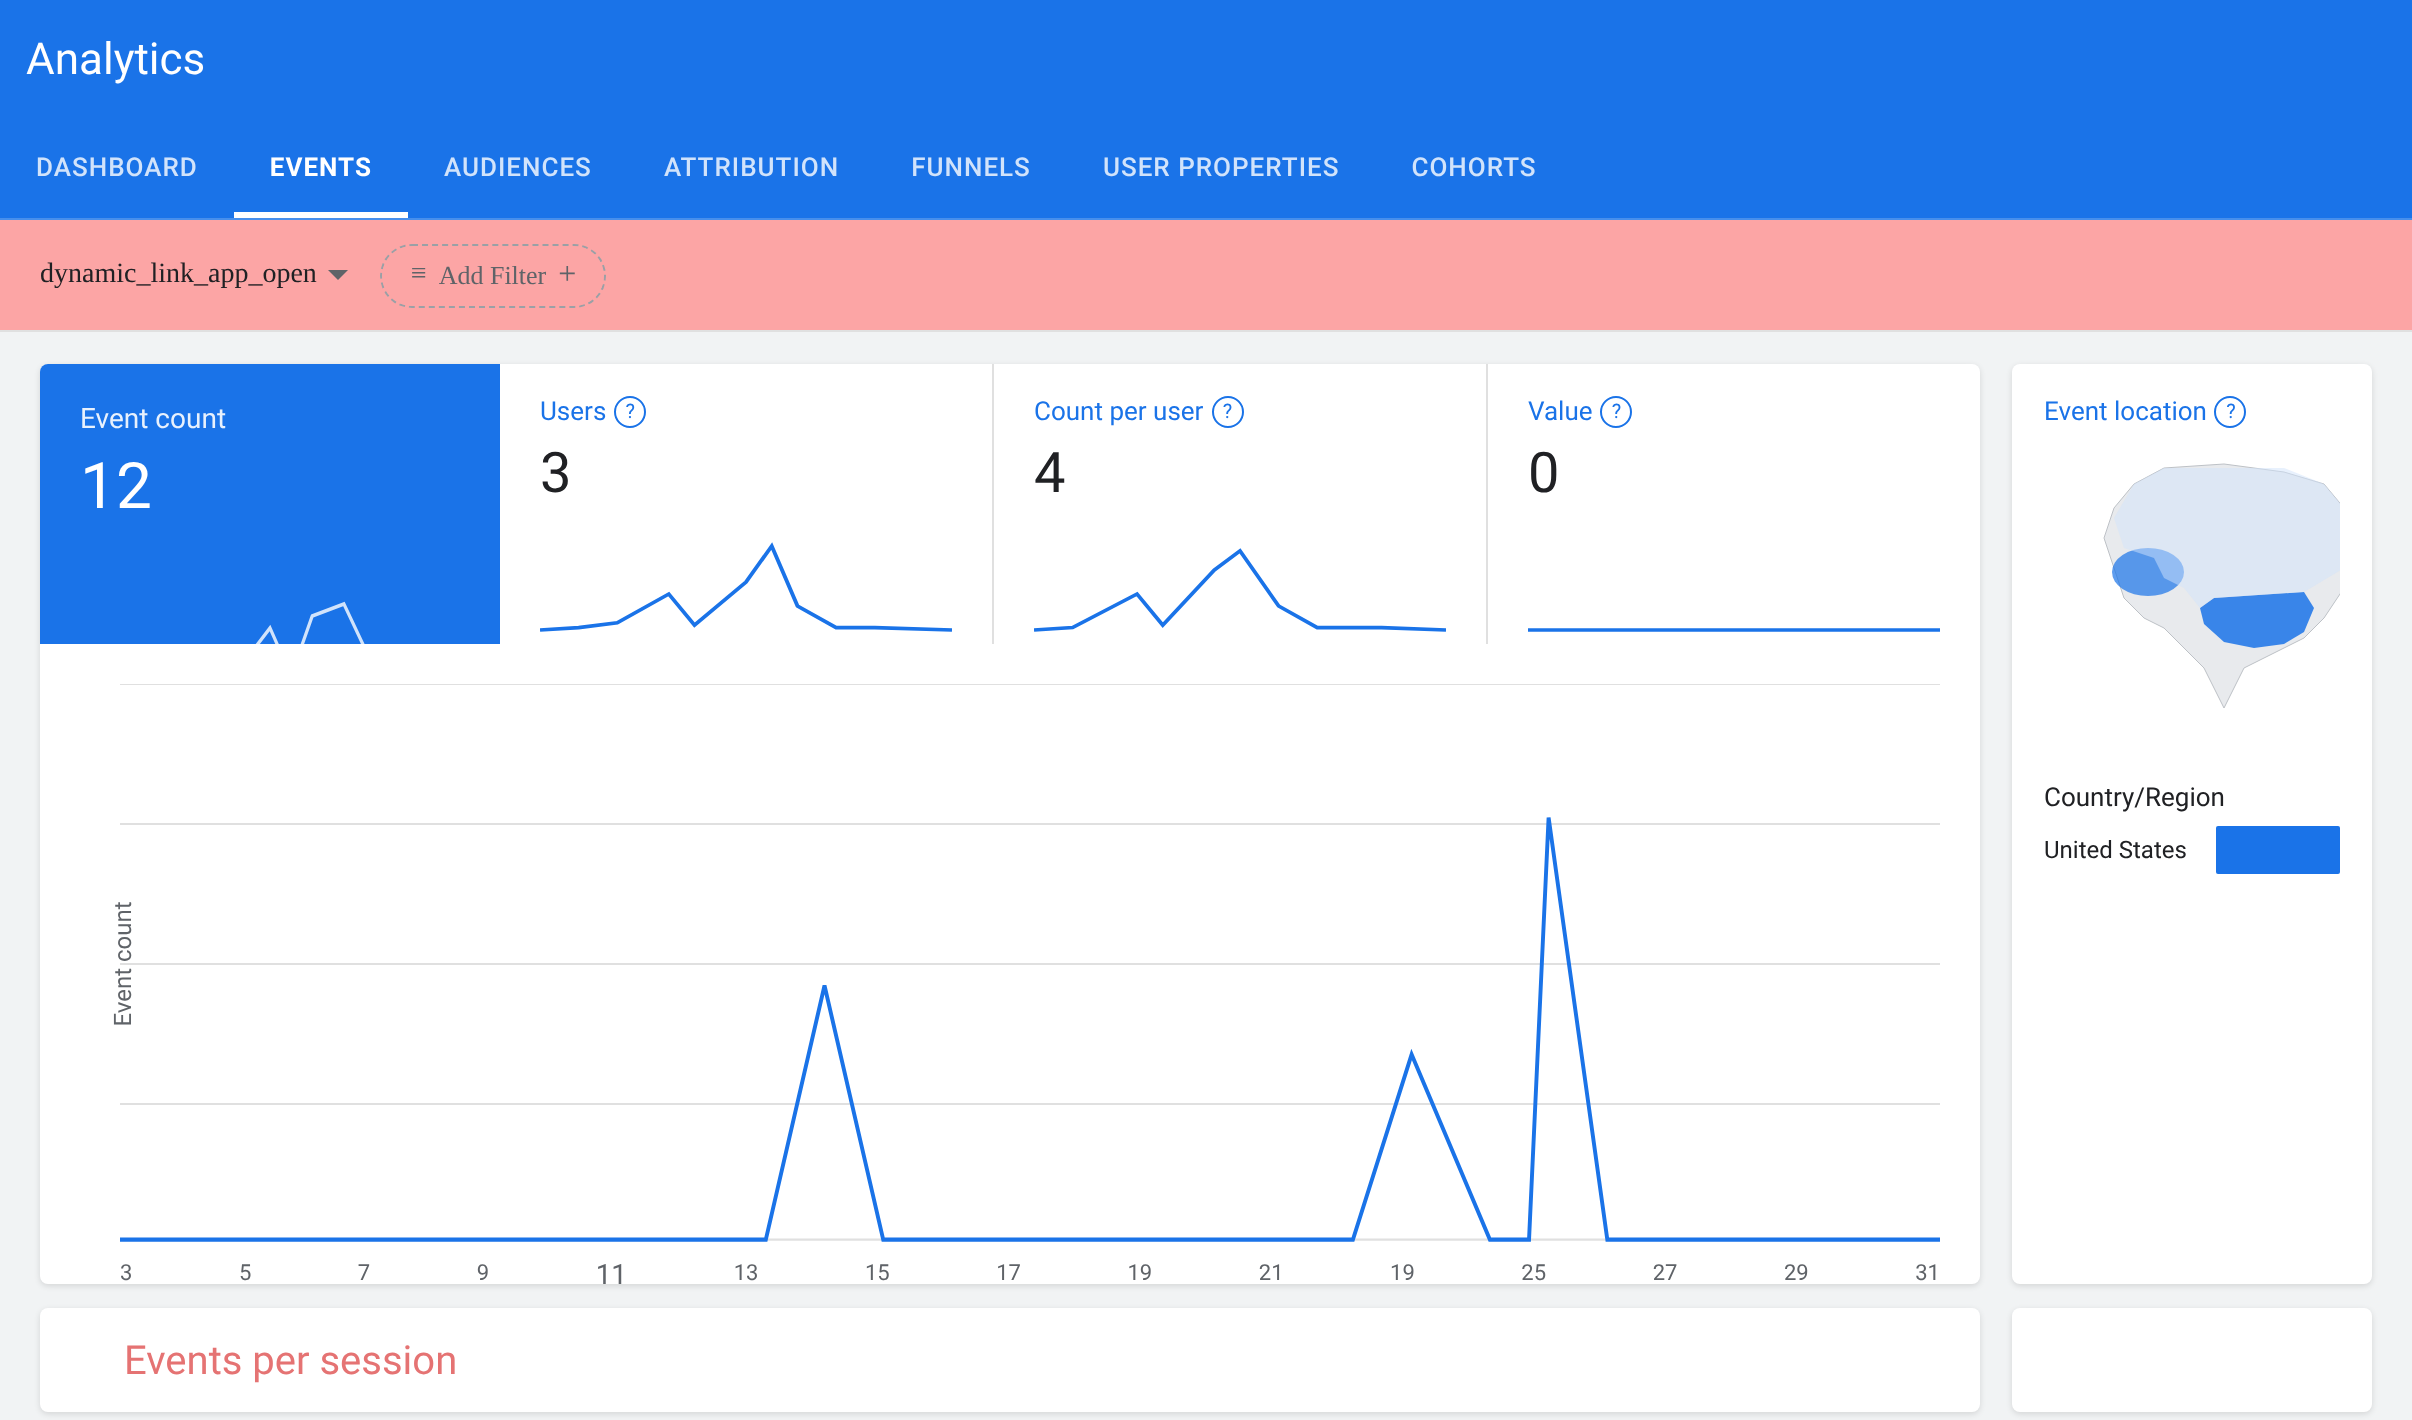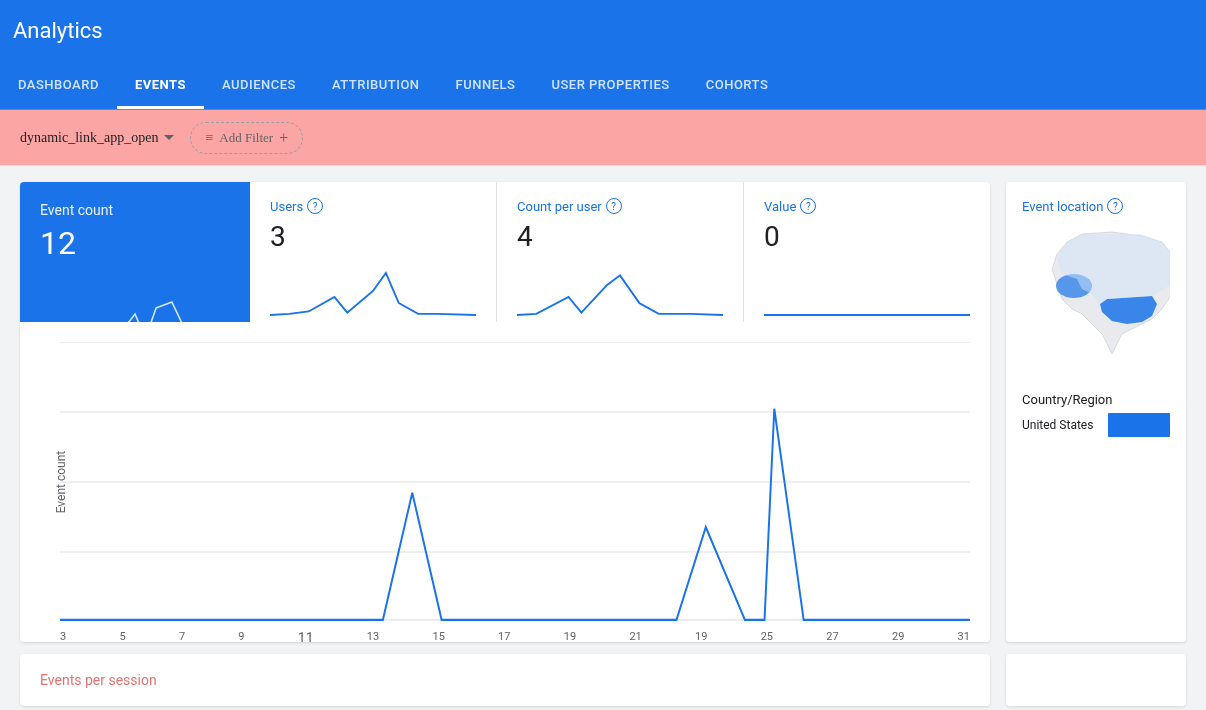--- a/index.html
+++ b/index.html
@@ -254,22 +254,23 @@
       background: white;
       border-radius: 4px;
       box-shadow: 0 1px 3px rgba(0,0,0,0.12);
       padding: 16px 20px;
       margin-top: 0;
       height: 52px;
       display: flex;
       align-items: center;
     }
     .events-per-session-label {
-      font-size: 14px;
+      font-size: 20px;
       color: #e57373;
+      margin-left: 22px;
     }
 
     .bottom-row {
       padding: 0 20px;
       display: flex;
       gap: 16px;
       margin-top: -4px;
     }
     .bottom-left {
       flex: 1;

